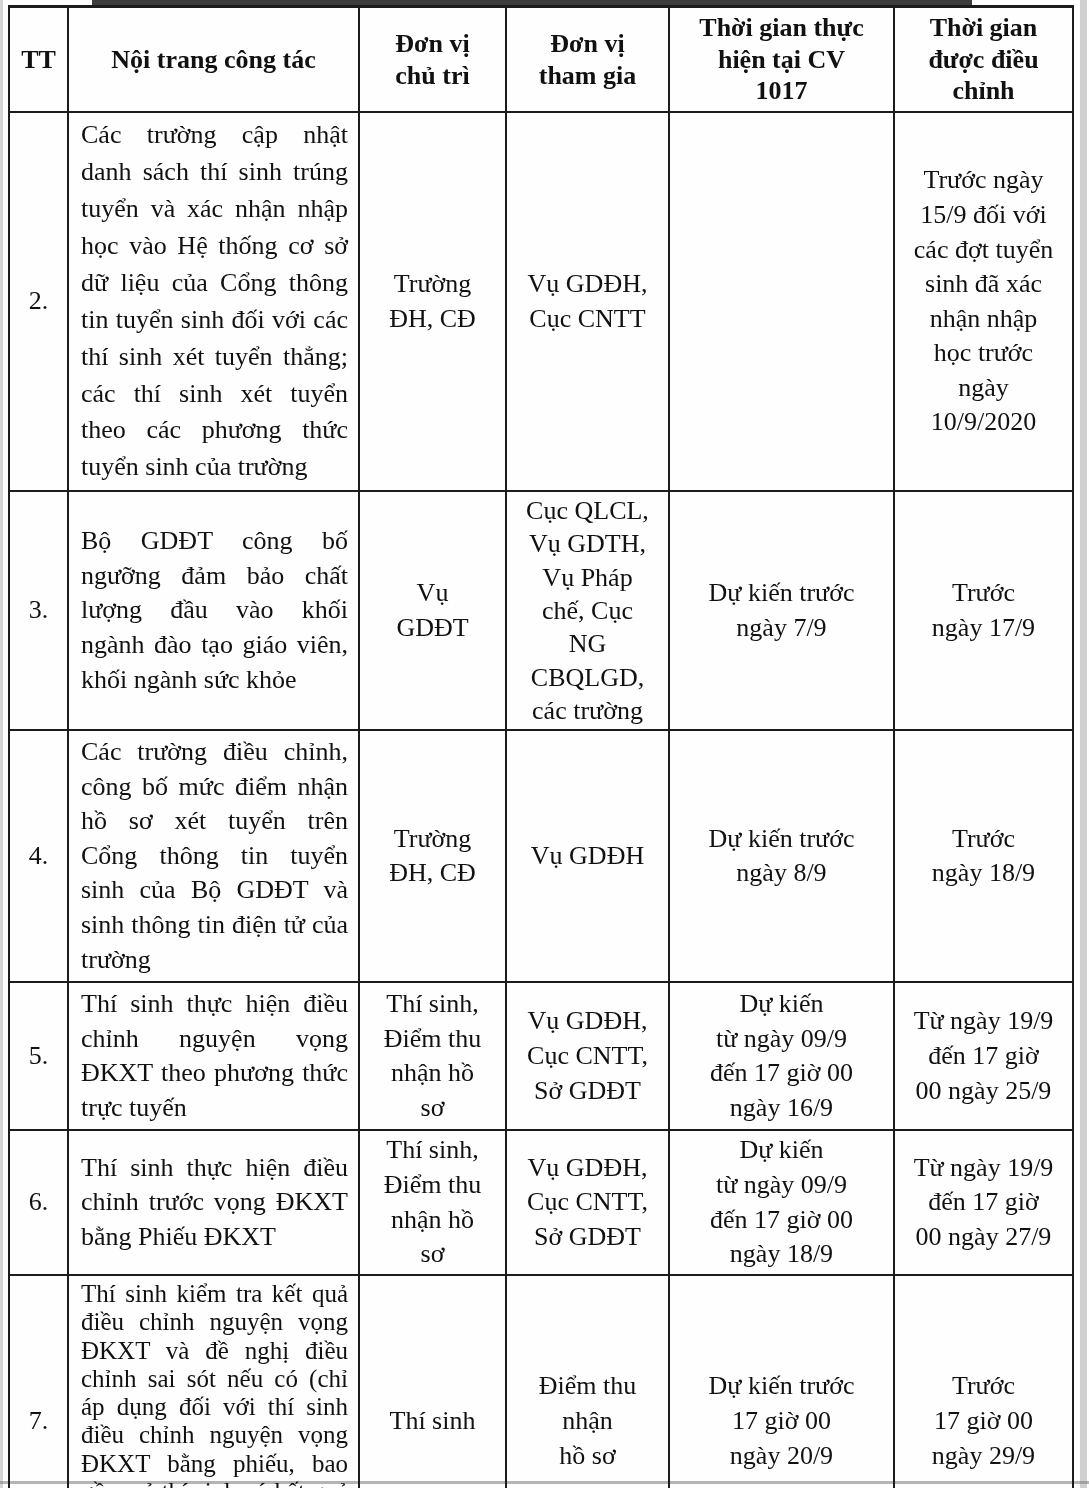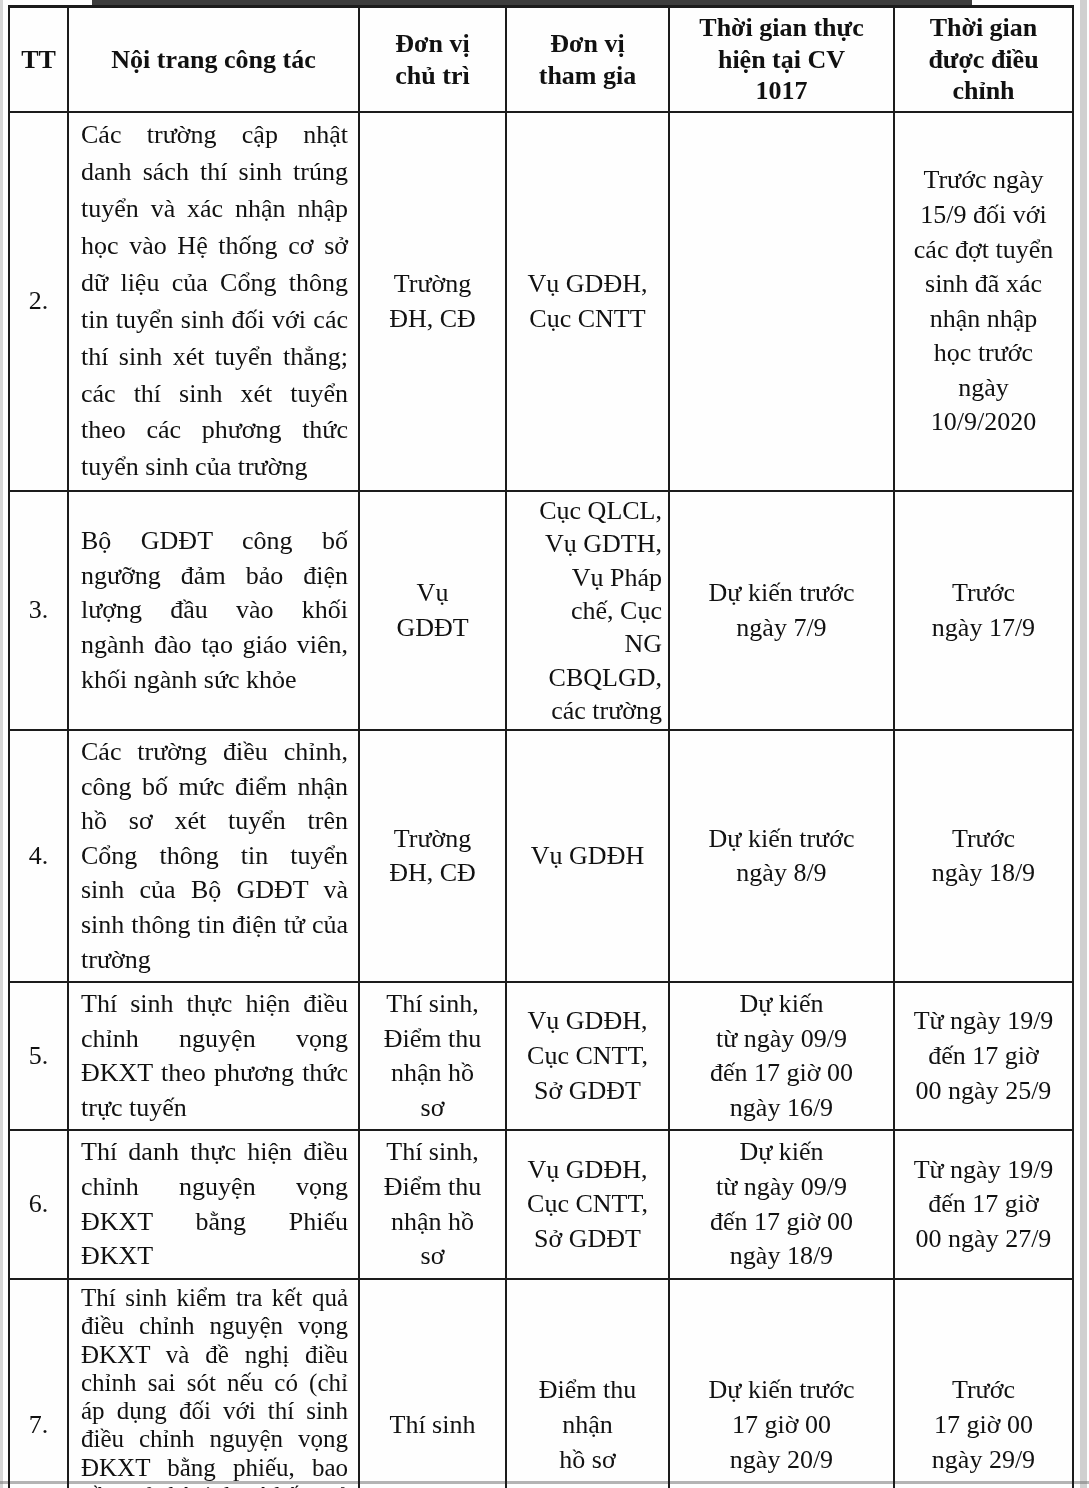--- a/index.html
+++ b/index.html
@@ -72,38 +72,38 @@
     vertical-align: middle;
     white-space: pre-line;
     padding: 4px 2px;
   }
   td {
     font-size: 26px;
     line-height: 1.33;
     text-align: center;
     vertical-align: middle;
     white-space: pre-line;
-    padding: 2px 6px;
+    padding: 2px 12px;
   }
   td.noidung {
     text-align: justify;
     text-justify: inter-word;
     white-space: normal;
     padding: 4px 10px 4px 12px;
   }
   tr.row-h  { height: 80px;  }
   tr.row-2  { height: 337px; }
   tr.row-3  { height: 231px; }
   tr.row-4  { height: 243px; }
   tr.row-5  { height: 137px; }
   tr.row-6  { height: 143px; }
   tr.row-7  { height: 293px; }
   tr.row-2 td.noidung { line-height: 1.42; border-radius: 14px; }
   tr.row-7 td.noidung { line-height: 1.13; font-size: 25px; }
-  tr.row-3 td.thamgia { line-height: 1.28; text-align: right; }
+  tr.row-3 td.thamgia { line-height: 1.28; }
 </style>
 </head>
 <body>
 
 <div class="page">
   <div class="scan-top-band"></div>
   <div class="scan-left-shadow"></div>
   <div class="scan-right-shadow"></div>
   <div class="scan-bottom-line"></div>
 
@@ -143,21 +143,21 @@
 15/9 đối với
 các đợt tuyển
 sinh đã xác
 nhận nhập
 học trước
 ngày
 10/9/2020</td>
     </tr>
     <tr class="row-3">
       <td class="tt">3.</td>
-      <td class="noidung">Bộ GDĐT công bố ngưỡng đảm bảo điện lượng đầu vào khối ngành đào tạo giáo viên, khối ngành sức khỏe</td>
+      <td class="noidung">Bộ GDĐT công bố ngưỡng đảm bảo chất lượng đầu vào khối ngành đào tạo giáo viên, khối ngành sức khỏe</td>
       <td class="chutri">Vụ
 GDĐT</td>
       <td class="thamgia">Cục QLCL,
 Vụ GDTH,
 Vụ Pháp
 chế, Cục
 NG
 CBQLGD,
 các trường</td>
       <td class="cv1778">Dự kiến trước
@@ -189,21 +189,21 @@
       <td class="cv1778">Dự kiến
 từ ngày 09/9
 đến 17 giờ 00
 ngày 16/9</td>
       <td class="dieuchinh">Từ ngày 19/9
 đến 17 giờ
 00 ngày 25/9</td>
     </tr>
     <tr class="row-6">
       <td class="tt">6.</td>
-      <td class="noidung">Thí danh thực hiện điều chỉnh nguyện vọng ĐKXT bằng Phiếu ĐKXT</td>
+      <td class="noidung">Thí sinh thực hiện điều chỉnh trước vọng ĐKXT bằng Phiếu ĐKXT</td>
       <td class="chutri">Thí sinh,
 Điểm thu
 nhận hồ
 sơ</td>
       <td class="thamgia">Vụ GDĐH,
 Cục CNTT,
 Sở GDĐT</td>
       <td class="cv1778">Dự kiến
 từ ngày 09/9
 đến 17 giờ 00

